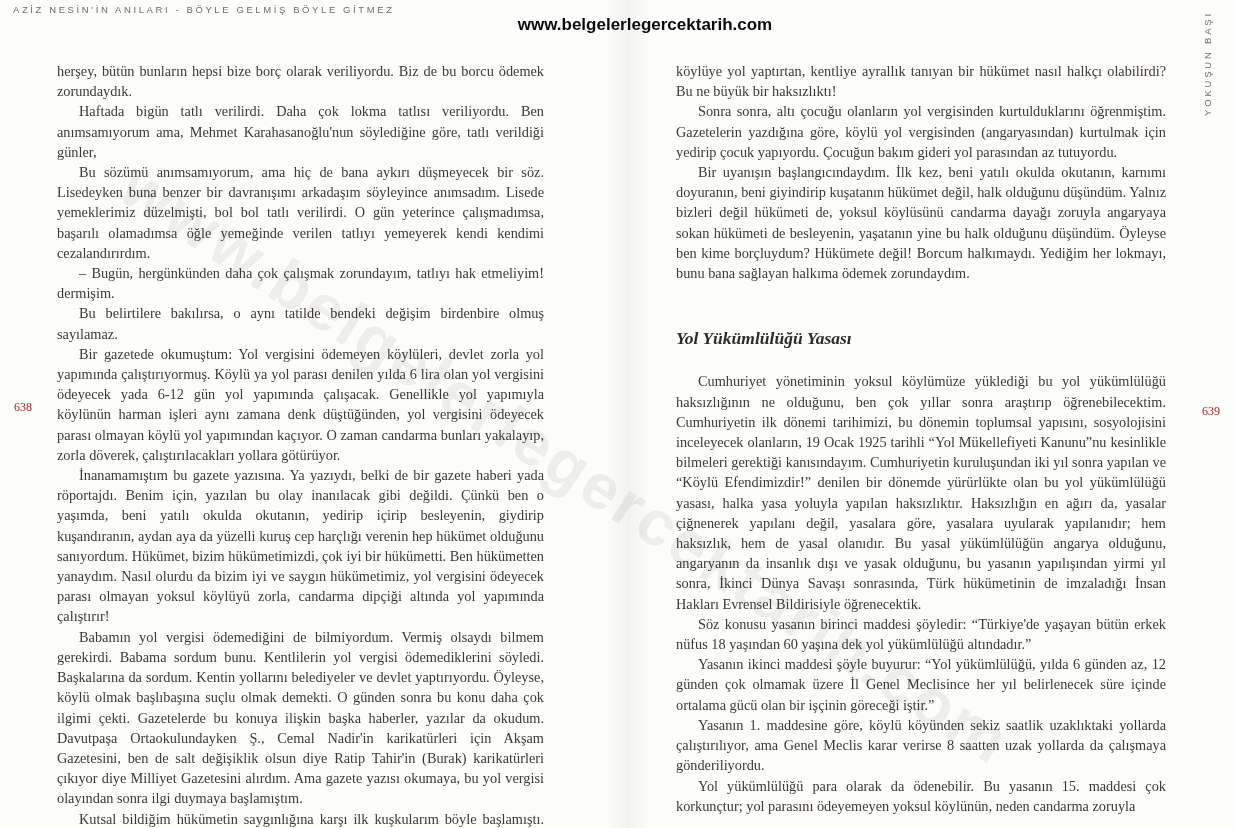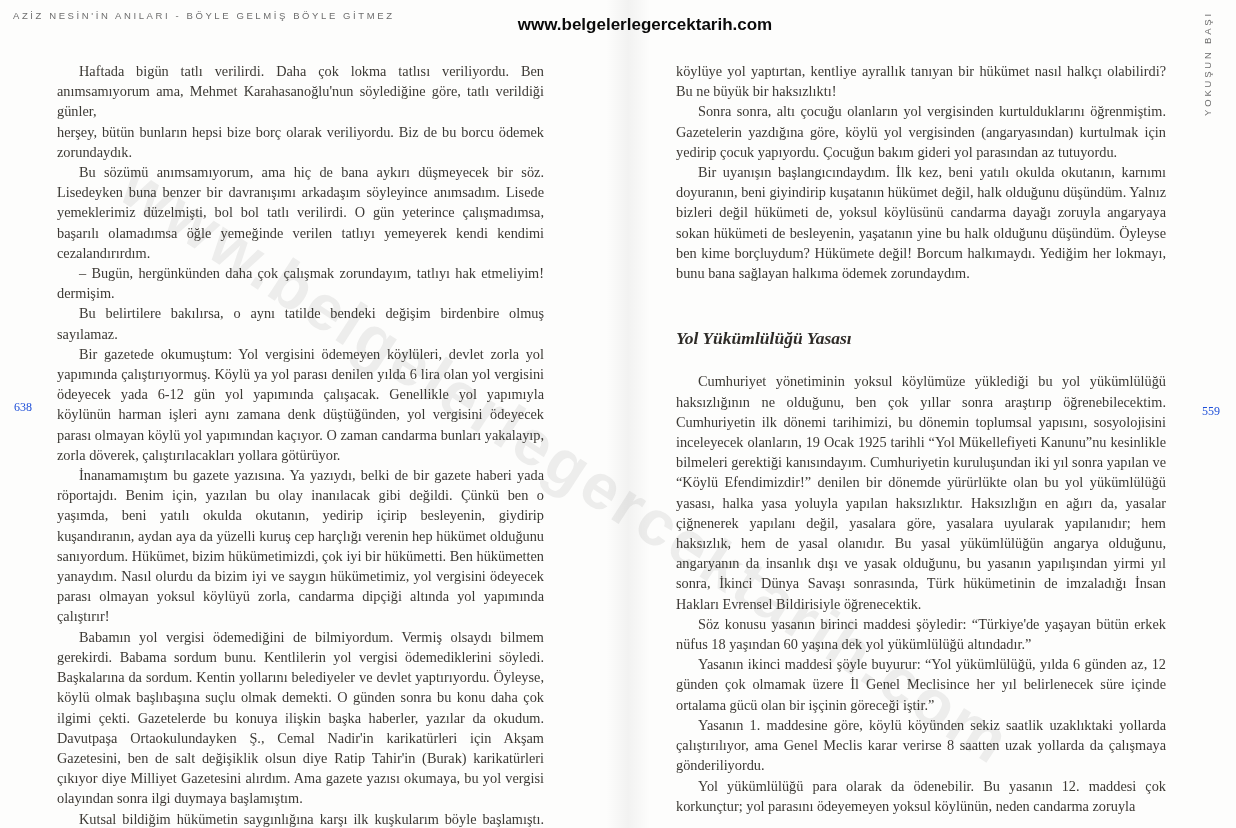--- a/index.html
+++ b/index.html
@@ -34,21 +34,21 @@
     font-size: 64px;
     letter-spacing: 3px;
     color: rgba(70, 70, 70, 0.085);
     white-space: nowrap;
     z-index: 0;
     pointer-events: none;
   }
   
   .running-head {
     position: absolute;
-    left: 13px; top: 10px;
+    left: 13px; top: 4px;
     font-family: "Liberation Sans", sans-serif;
     font-size: 9.5px;
     letter-spacing: 2.6px;
     color: #6d6d6d;
     white-space: nowrap;
     z-index: 2;
   }
   
   .site-url {
     position: absolute;
@@ -73,21 +73,21 @@
     letter-spacing: 2.8px;
     color: #6d6d6d;
     text-align: center;
     white-space: nowrap;
     z-index: 2;
   }
   
   .page-num {
     position: absolute;
     font-size: 12px;
-    color: #1d4ed8;
+    color: #b91c1c;
     z-index: 2;
   }
   .page-num-left  { left: 14px;  top: 400px; }
   .page-num-right { left: 1202px; top: 404px; }
   
   .col {
     position: absolute;
     top: 61px;
     z-index: 1;
     font-size: 14.3px;
@@ -115,26 +115,26 @@
 <div class="page-spread">
 
   <div class="watermark">www.belgelerlegercektarih.com</div>
   <div class="gutter"></div>
 
   <div class="running-head">AZİZ NESİN'İN ANILARI - BÖYLE GELMİŞ BÖYLE GİTMEZ</div>
   <div class="site-url">www.belgelerlegercektarih.com</div>
   <div class="chapter-vertical">YOKUŞUN BAŞI</div>
 
   <div class="page-num page-num-left">638</div>
-  <div class="page-num page-num-right">559</div>
+  <div class="page-num page-num-right">639</div>
 
   <div class="col col-left">
     <div>
+        <p class="para">herşey, bütün bunların hepsi bize borç olarak veriliyordu. Biz de bu borcu ödemek zorundaydık.</p>
         <p class="para indent">Haftada bigün tatlı verilirdi. Daha çok lokma tatlısı veriliyordu. Ben anımsamıyorum ama, Mehmet Karahasanoğlu'nun söylediğine göre, tatlı verildiği günler,</p>
-        <p class="para">herşey, bütün bunların hepsi bize borç olarak veriliyordu. Biz de bu borcu ödemek zorundaydık.</p>
         <p class="para indent">Bu sözümü anımsamıyorum, ama hiç de bana aykırı düşmeyecek bir söz. Lisedeyken buna benzer bir davranışımı arkadaşım söyleyince anımsadım. Lisede yemeklerimiz düzelmişti, bol bol tatlı verilirdi. O gün yeterince çalışmadımsa, başarılı olamadımsa öğle yemeğinde verilen tatlıyı yemeyerek kendi kendimi cezalandırırdım.</p>
         <p class="para indent">– Bugün, hergünkünden daha çok çalışmak zorundayım, tatlıyı hak etmeliyim! dermişim.</p>
         <p class="para indent">Bu belirtilere bakılırsa, o aynı tatilde bendeki değişim birdenbire olmuş sayılamaz.</p>
         <p class="para indent">Bir gazetede okumuştum: Yol vergisini ödemeyen köylüleri, devlet zorla yol yapımında çalıştırıyormuş. Köylü ya yol parası denilen yılda 6 lira olan yol vergisini ödeyecek yada 6-12 gün yol yapımında çalışacak. Genellikle yol yapımıyla köylünün harman işleri aynı zamana denk düştüğünden, yol vergisini ödeyecek parası olmayan köylü yol yapımından kaçıyor. O zaman candarma bunları yakalayıp, zorla döverek, çalıştırılacakları yollara götürüyor.</p>
         <p class="para indent">İnanamamıştım bu gazete yazısına. Ya yazıydı, belki de bir gazete haberi yada röportajdı. Benim için, yazılan bu olay inanılacak gibi değildi. Çünkü ben o yaşımda, beni yatılı okulda okutanın, yedirip içirip besleyenin, giydirip kuşandıranın, aydan aya da yüzelli kuruş cep harçlığı verenin hep hükümet olduğunu sanıyordum. Hükümet, bizim hükümetimizdi, çok iyi bir hükümetti. Ben hükümetten yanaydım. Nasıl olurdu da bizim iyi ve saygın hükümetimiz, yol vergisini ödeyecek parası olmayan yoksul köylüyü zorla, candarma dipçiği altında yol yapımında çalıştırır!</p>
         <p class="para indent">Babamın yol vergisi ödemediğini de bilmiyordum. Vermiş olsaydı bilmem gerekirdi. Babama sordum bunu. Kentlilerin yol vergisi ödemediklerini söyledi. Başkalarına da sordum. Kentin yollarını belediyeler ve devlet yaptırıyordu. Öyleyse, köylü olmak başlıbaşına suçlu olmak demekti. O günden sonra bu konu daha çok ilgimi çekti. Gazetelerde bu konuya ilişkin başka haberler, yazılar da okudum. Davutpaşa Ortaokulundayken Ş., Cemal Nadir'in karikatürleri için Akşam Gazetesini, ben de salt değişiklik olsun diye Ratip Tahir'in (Burak) karikatürleri çıkıyor diye Milliyet Gazetesini alırdım. Ama gazete yazısı okumaya, bu yol vergisi olayından sonra ilgi duymaya başlamıştım.</p>
         <p class="para indent">Kutsal bildiğim hükümetin saygınlığına karşı ilk kuşkularım böyle başlamıştı. Yol vergisini ödeyecek parası yok diye candarma dipçiği, dayak zoruyla yoksul</p>
       </div>
   </div>
 
@@ -143,17 +143,17 @@
         <p class="para">köylüye yol yaptırtan, kentliye ayrallık tanıyan bir hükümet nasıl halkçı olabilirdi? Bu ne büyük bir haksızlıktı!</p>
         <p class="para indent">Sonra sonra, altı çocuğu olanların yol vergisinden kurtulduklarını öğrenmiştim. Gazetelerin yazdığına göre, köylü yol vergisinden (angaryasından) kurtulmak için yedirip çocuk yapıyordu. Çocuğun bakım gideri yol parasından az tutuyordu.</p>
         <p class="para indent">Bir uyanışın başlangıcındaydım. İlk kez, beni yatılı okulda okutanın, karnımı doyuranın, beni giyindirip kuşatanın hükümet değil, halk olduğunu düşündüm. Yalnız bizleri değil hükümeti de, yoksul köylüsünü candarma dayağı zoruyla angaryaya sokan hükümeti de besleyenin, yaşatanın yine bu halk olduğunu düşündüm. Öyleyse ben kime borçluydum? Hükümete değil! Borcum halkımaydı. Yediğim her lokmayı, bunu bana sağlayan halkıma ödemek zorundaydım.</p>
       </div>
     <h2 class="section-heading">Yol Yükümlülüğü Yasası</h2>
     <div>
         <p class="para indent">Cumhuriyet yönetiminin yoksul köylümüze yüklediği bu yol yükümlülüğü haksızlığının ne olduğunu, ben çok yıllar sonra araştırıp öğrenebilecektim. Cumhuriyetin ilk dönemi tarihimizi, bu dönemin toplumsal yapısını, sosyolojisini inceleyecek olanların, 19 Ocak 1925 tarihli “Yol Mükellefiyeti Kanunu”nu kesinlikle bilmeleri gerektiği kanısındayım. Cumhuriyetin kuruluşundan iki yıl sonra yapılan ve “Köylü Efendimizdir!” denilen bir dönemde yürürlükte olan bu yol yükümlülüğü yasası, halka yasa yoluyla yapılan haksızlıktır. Haksızlığın en ağırı da, yasalar çiğnenerek yapılanı değil, yasalara göre, yasalara uyularak yapılanıdır; hem haksızlık, hem de yasal olanıdır. Bu yasal yükümlülüğün angarya olduğunu, angaryanın da insanlık dışı ve yasak olduğunu, bu yasanın yapılışından yirmi yıl sonra, İkinci Dünya Savaşı sonrasında, Türk hükümetinin de imzaladığı İnsan Hakları Evrensel Bildirisiyle öğrenecektik.</p>
         <p class="para indent">Söz konusu yasanın birinci maddesi şöyledir: “Türkiye'de yaşayan bütün erkek nüfus 18 yaşından 60 yaşına dek yol yükümlülüğü altındadır.”</p>
         <p class="para indent">Yasanın ikinci maddesi şöyle buyurur: “Yol yükümlülüğü, yılda 6 günden az, 12 günden çok olmamak üzere İl Genel Meclisince her yıl belirlenecek süre içinde ortalama gücü olan bir işçinin göreceği iştir.”</p>
         <p class="para indent">Yasanın 1. maddesine göre, köylü köyünden sekiz saatlik uzaklıktaki yollarda çalıştırılıyor, ama Genel Meclis karar verirse 8 saatten uzak yollarda da çalışmaya gönderiliyordu.</p>
-        <p class="para indent">Yol yükümlülüğü para olarak da ödenebilir. Bu yasanın 12. maddesi çok korkunçtur; yol parasını ödeyemeyen yoksul köylünün, neden candarma zoruyla</p>
+        <p class="para indent">Yol yükümlülüğü para olarak da ödenebilir. Bu yasanın 15. maddesi çok korkunçtur; yol parasını ödeyemeyen yoksul köylünün, neden candarma zoruyla</p>
       </div>
   </div>
 
 </div>
 
 </body></html>

